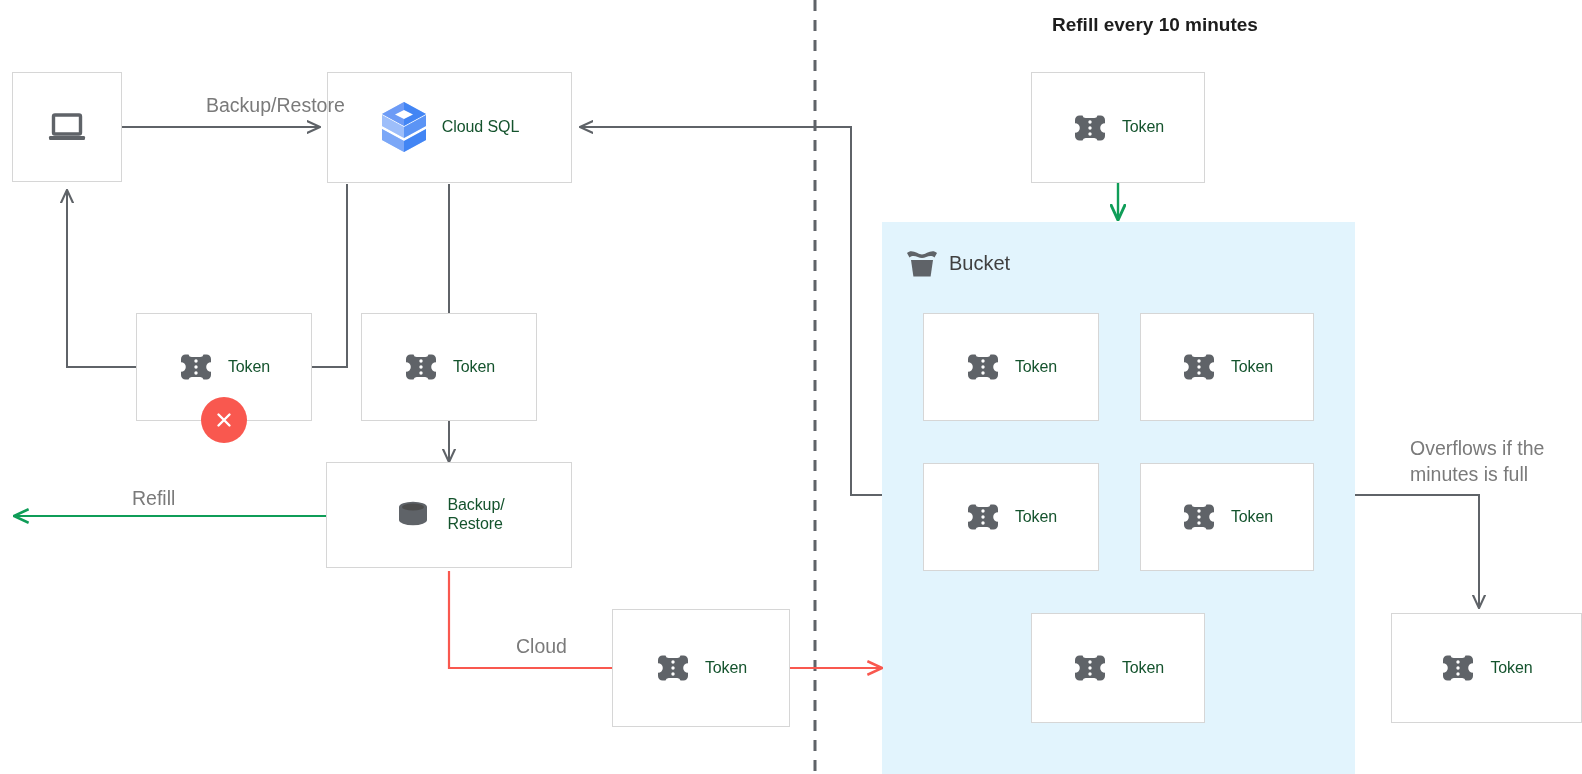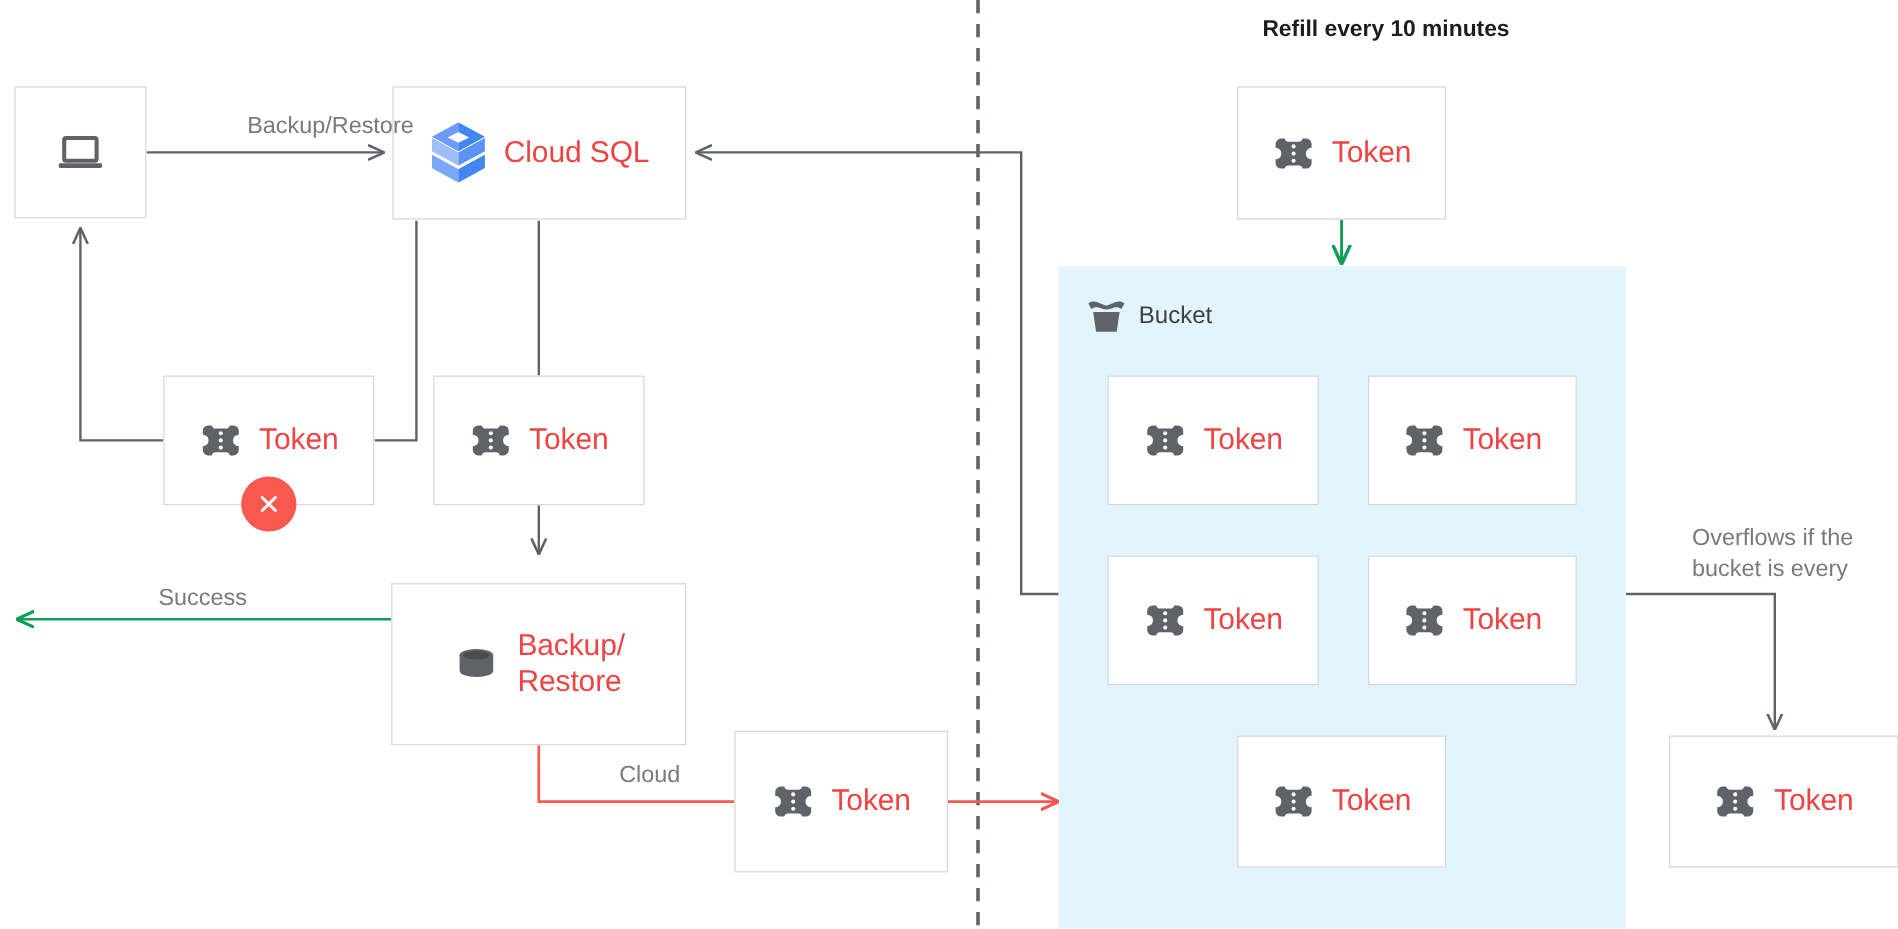--- a/index.html
+++ b/index.html
@@ -27,22 +27,22 @@
     align-items: center;
     justify-content: center;
     z-index: 5;
   }
   .node-inner {
     display: flex;
     align-items: center;
     gap: 14px;
   }
   .node-label {
-    font-size: 25px;
-    color: #ef4444;
+    font-size: 16px;
+    color: #14532d;
     line-height: 1.18;
     white-space: pre-line;
     letter-spacing: -0.1px;
   }
   .token-icon { flex: 0 0 auto; display:block; }
   .svg-icon { display: block; }
 
   
   #bucket-region {
     position: absolute;
@@ -145,26 +145,26 @@
 
     <path d="M 1118 183 L 1118 220" fill="none" stroke="#0f9d58" stroke-width="2.4" marker-end="url(#arrow-green)"></path>
 
     <path d="M 1355 495 L 1479 495 L 1479 608" fill="none" stroke="#5f6368" stroke-width="2" marker-end="url(#arrow-gray)"></path>
   </svg>
 
   <div id="refill-title" style="left:1052px; top:14px;">Refill every 10 minutes</div>
 
   <div class="edge-label" style="left:160px; top:92px;margin-left:46px;">Backup/Restore</div>
 
-  <div class="edge-label" style="left:132px; top:485px;">Success</div>
+  <div class="edge-label" style="left:132px; top:485px;">Refill</div>
 
   <div class="edge-label" style="left:516px; top:633px;">Cloud</div>
 
   <div class="edge-label" style="left:1410px; top:435px;">Overflows if the
-bucket is every</div>
+minutes is full</div>
 
   <div class="node" style="left:12px; top:72px; width:110px; height:110px;">
     <span class="token-icon">
       <svg class="svg-icon" width="40" height="32" viewBox="0 0 40 32">
         <rect x="6.5" y="4" width="27" height="19" rx="1.5" fill="none" stroke="#5f6368" stroke-width="3.4"></rect>
         <rect x="2" y="25" width="36" height="4" rx="1.2" fill="#5f6368"></rect>
       </svg>
     </span>
   </div>
 
@@ -218,21 +218,21 @@
           <path d="M3 7 a4.5 4.5 0 0 1 4.5-4.5 h3 a3.4 3.4 0 0 0 3.2 2.6 h8.6 a3.4 3.4 0 0 0 3.2-2.6 h3 A4.5 4.5 0 0 1 33 7 v3.2 a3.6 3.6 0 0 0 0 9.6 V23 a4.5 4.5 0 0 1-4.5 4.5 h-3 a3.4 3.4 0 0 0-3.2-2.6 h-8.6 a3.4 3.4 0 0 0-3.2 2.6 h-3 A4.5 4.5 0 0 1 3 23 v-3.2 a3.6 3.6 0 0 0 0-9.6 Z" fill="#5f6368"></path>
           <circle cx="18" cy="9" r="1.7" fill="#ffffff"></circle>
           <circle cx="18" cy="15" r="1.7" fill="#ffffff"></circle>
           <circle cx="18" cy="21" r="1.7" fill="#ffffff"></circle>
         </svg>
       </span>
       <span class="node-label">Token</span>
     </div>
   </div>
 
-  <div class="node" style="left:326px; top:486px; width:246px; height:135px;">
+  <div class="node" style="left:326px; top:462px; width:246px; height:106px;">
     <div class="node-inner">
       <span class="token-icon">
         <svg class="svg-icon" width="40" height="34" viewBox="0 0 40 34">
           <ellipse cx="20" cy="9" rx="14" ry="5.2" fill="#5f6368"></ellipse>
           <path d="M6 9 v13 a14 5.2 0 0 0 28 0 V9 Z" fill="#5f6368"></path>
           <ellipse cx="20" cy="9" rx="11" ry="3.6" fill="#4d4d4d"></ellipse>
         </svg>
       </span>
       <span class="node-label">Backup/
 Restore</span>

